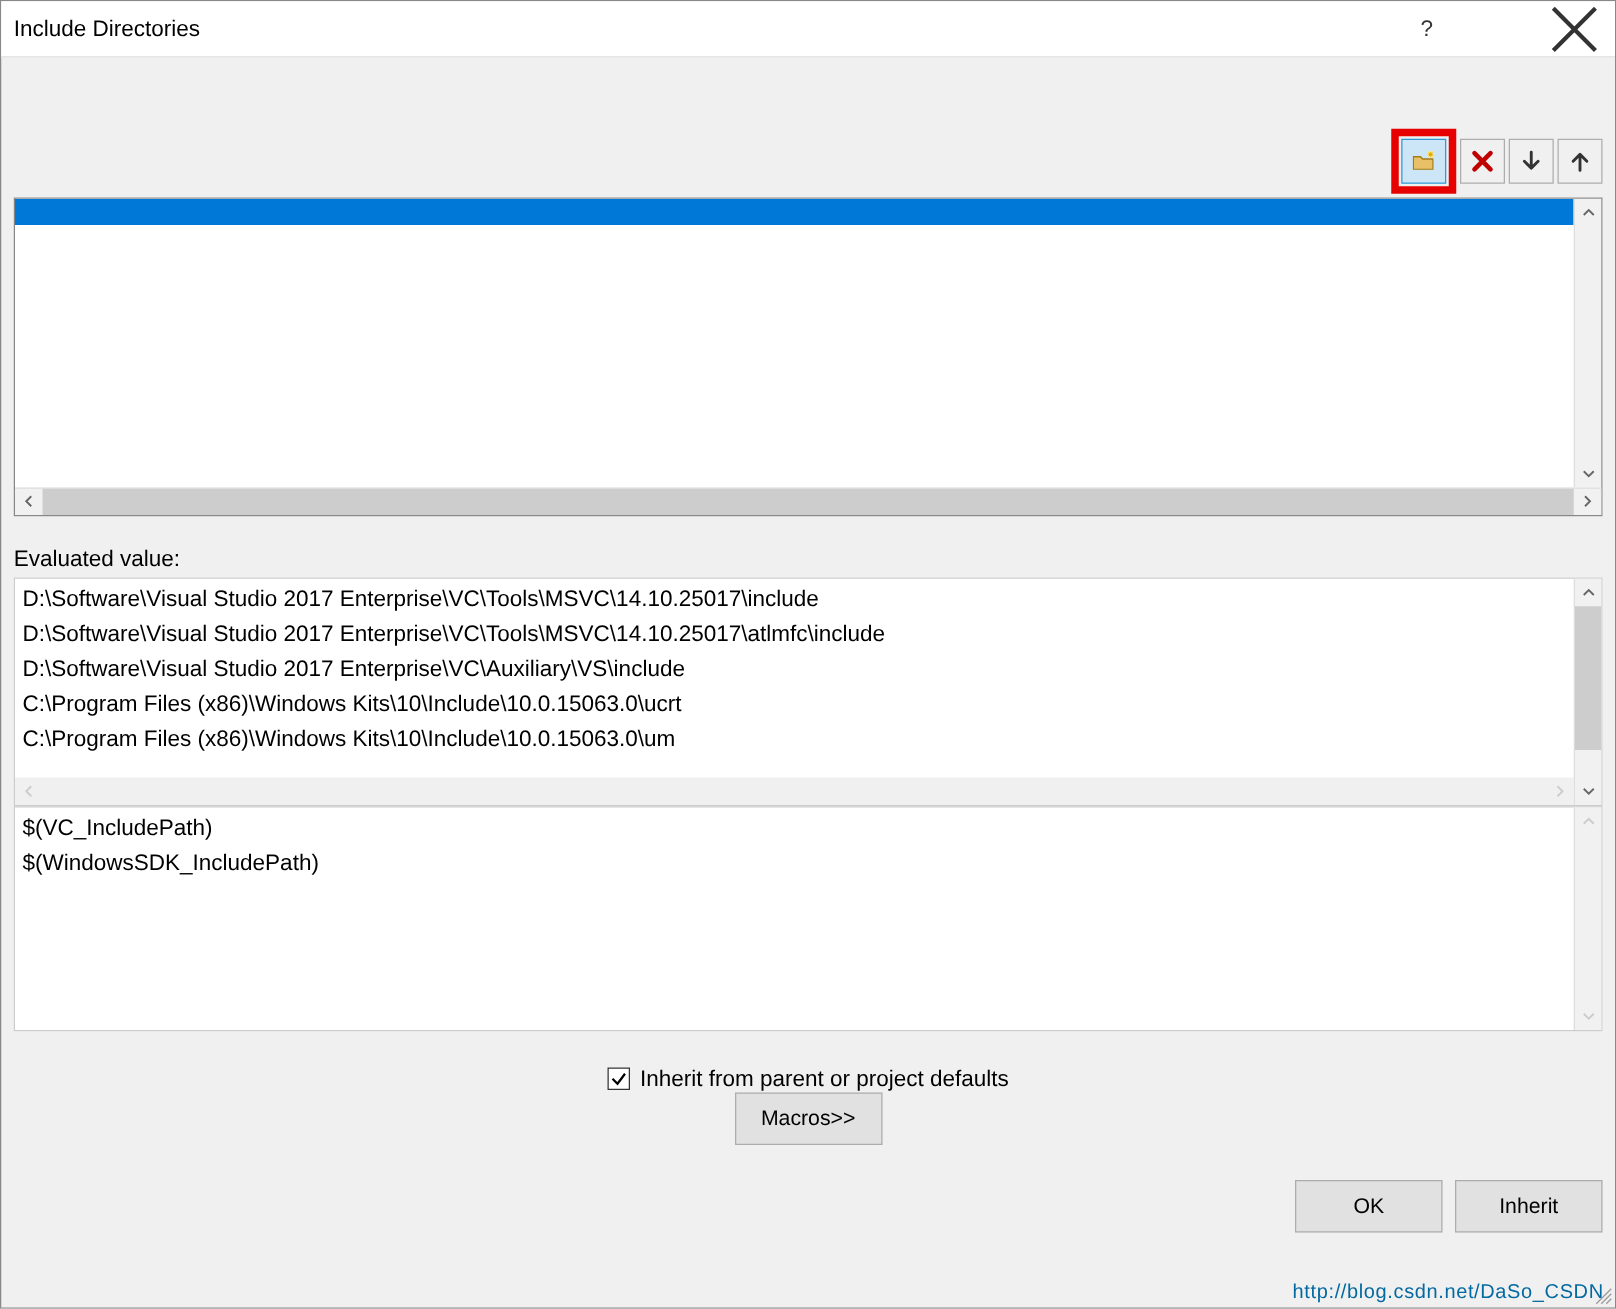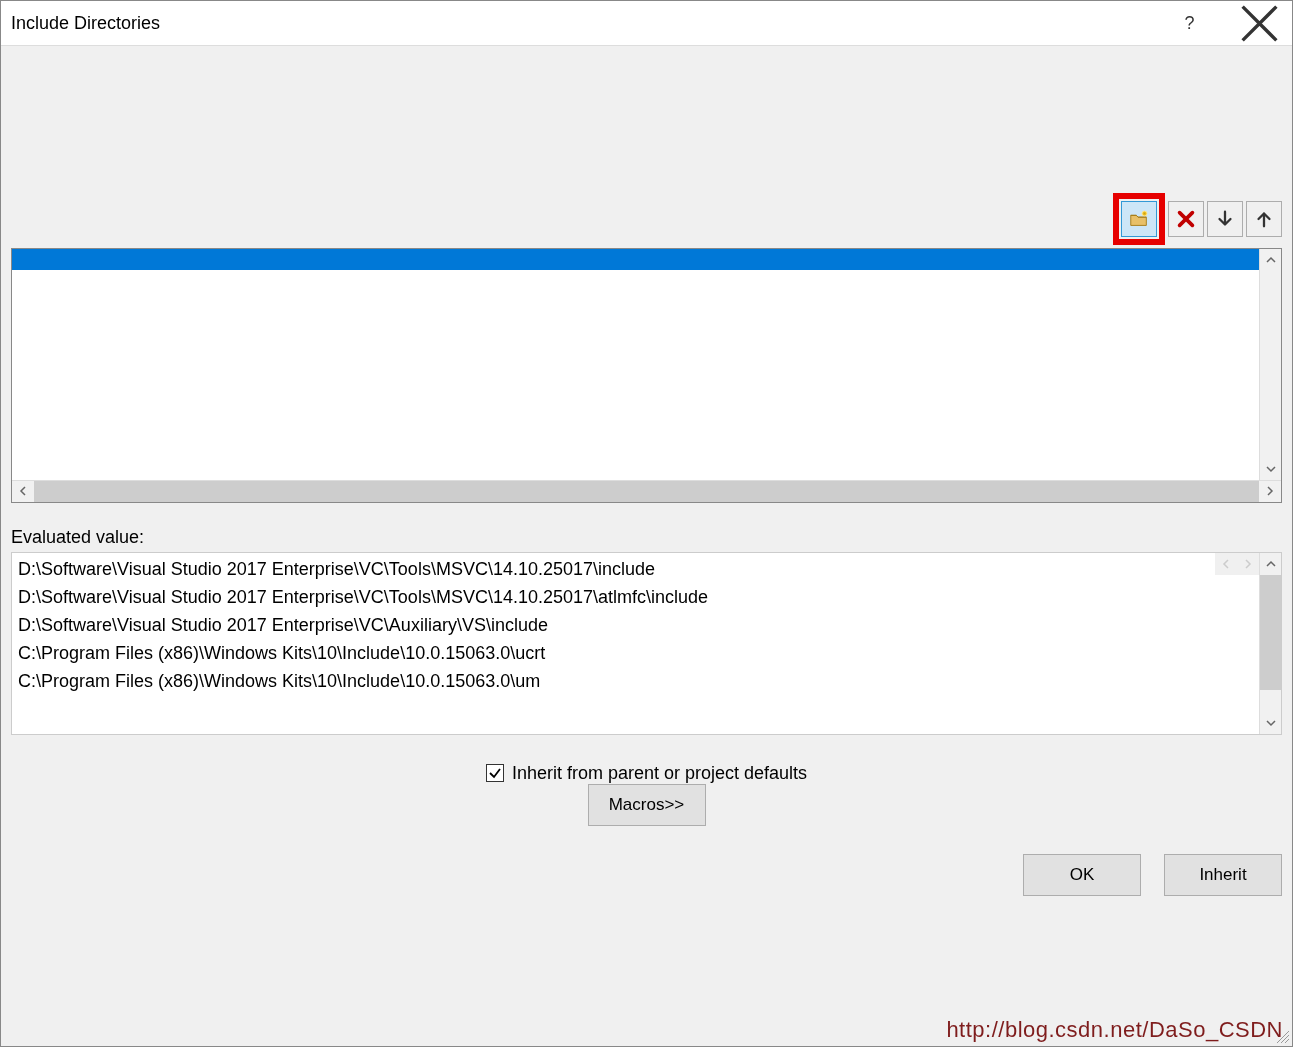--- a/index.html
+++ b/index.html
@@ -20,20 +20,21 @@
   display: flex;
   flex-direction: column;
 }
 .titlebar {
   height: 45px;
   background: #fff;
   display: flex;
   align-items: center;
   padding: 0 10px;
   border-bottom: 1px solid #ddd;
+  gap: 48px;
 }
 .titlebar-title { flex: 1; font-size: 18px; }
 .titlebar-btn {
   width: 45px; height: 40px;
   display: flex; align-items: center; justify-content: center;
   font-size: 18px;
   color: #333;
 }
 .titlebar-btn:last-child { margin-left: 25px; font-weight:300; }
 
@@ -129,21 +130,21 @@
 .eval-panel { height: 183px; }
 .eval-content {
   flex: 1;
   padding: 2px 6px;
   font-size: 18px;
   line-height: 28px;
   white-space: pre;
   overflow: hidden;
 }
 .panel-flex { display: flex; height: 100%; }
-.panel-inner-col { flex:1; display:flex; flex-direction:row; overflow:hidden; }
+.panel-inner-col { flex:1; display:flex; flex-direction:column; overflow:hidden; }
 .hscroll-disabled {
   height: 22px;
   display: flex; align-items: center;
   background: #f0f0f0;
 }
 .hscroll-disabled .hscroll-arrow { color: #ccc; }
 .hscroll-disabled .hscroll-track { background: transparent; }
 
 .vscrollbar.partial .vscroll-thumb-active {
   background: #cdcdcd;
@@ -186,29 +187,29 @@
   height: 42px;
   border: 1px solid #adadad;
   background: #e1e1e1;
   display: inline-flex; align-items: center; justify-content: center;
   font-size: 17px;
   padding: 2px 18px;
   cursor: default;
 }
 .bottom-row2 {
   display: flex; justify-content: flex-end;
-  gap: 23px;
+  gap: 10px;
   margin-top: 28px;
 }
 
 .watermark {
   position: absolute;
   bottom: 4px; right: 10px;
-  color: #7f1d1d;
-  font-size: 22px;
+  color: #0369a1;
+  font-size: 16px;
   pointer-events: none;
   font-family: sans-serif;
   letter-spacing: 0.5px;
 }
 .resize-grip {
   position: absolute;
   right: 2px; bottom: 2px;
   width: 16px; height: 16px;
 }
 .resize-grip svg { width:16px; height:16px; }
@@ -325,20 +326,41 @@
           <div style="flex:1"></div>
           <div class="vscroll-arrow">
             <svg width="10" height="10" viewBox="0 0 10 10">
                 <path d="M1 3 L5 7 L9 3" fill="none" stroke="#666" stroke-width="1.5"></path>
               </svg>
           </div>
         </div>
       </div>
     </div>
 
+    <div class="inherit-panel">
+      <div class="panel-flex">
+        <div class="panel-inner-col">
+          <div class="inherit-content" id="inherit-content">$(VC_IncludePath)
+$(WindowsSDK_IncludePath)</div>
+        </div>
+        <div class="vscrollbar disabled">
+          <div class="vscroll-arrow">
+            <svg width="10" height="10" viewBox="0 0 10 10">
+                <path d="M1 7 L5 3 L9 7" fill="none" stroke="#ccc" stroke-width="1.5"></path>
+              </svg>
+          </div>
+          <div style="flex:1"></div>
+          <div class="vscroll-arrow">
+            <svg width="10" height="10" viewBox="0 0 10 10">
+                <path d="M1 3 L5 7 L9 3" fill="none" stroke="#ccc" stroke-width="1.5"></path>
+              </svg>
+          </div>
+        </div>
+      </div>
+    </div>
 
     <div class="bottom-row1">
       <label class="inherit-check-wrap">
         <span class="inherit-check">
           <svg viewBox="0 0 14 14">
             <path d="M2 7 L6 11 L12 3" fill="none" stroke="#000" stroke-width="1.8"></path>
           </svg>
         </span>
         <span>Inherit from parent or project defaults</span>
       </label>

